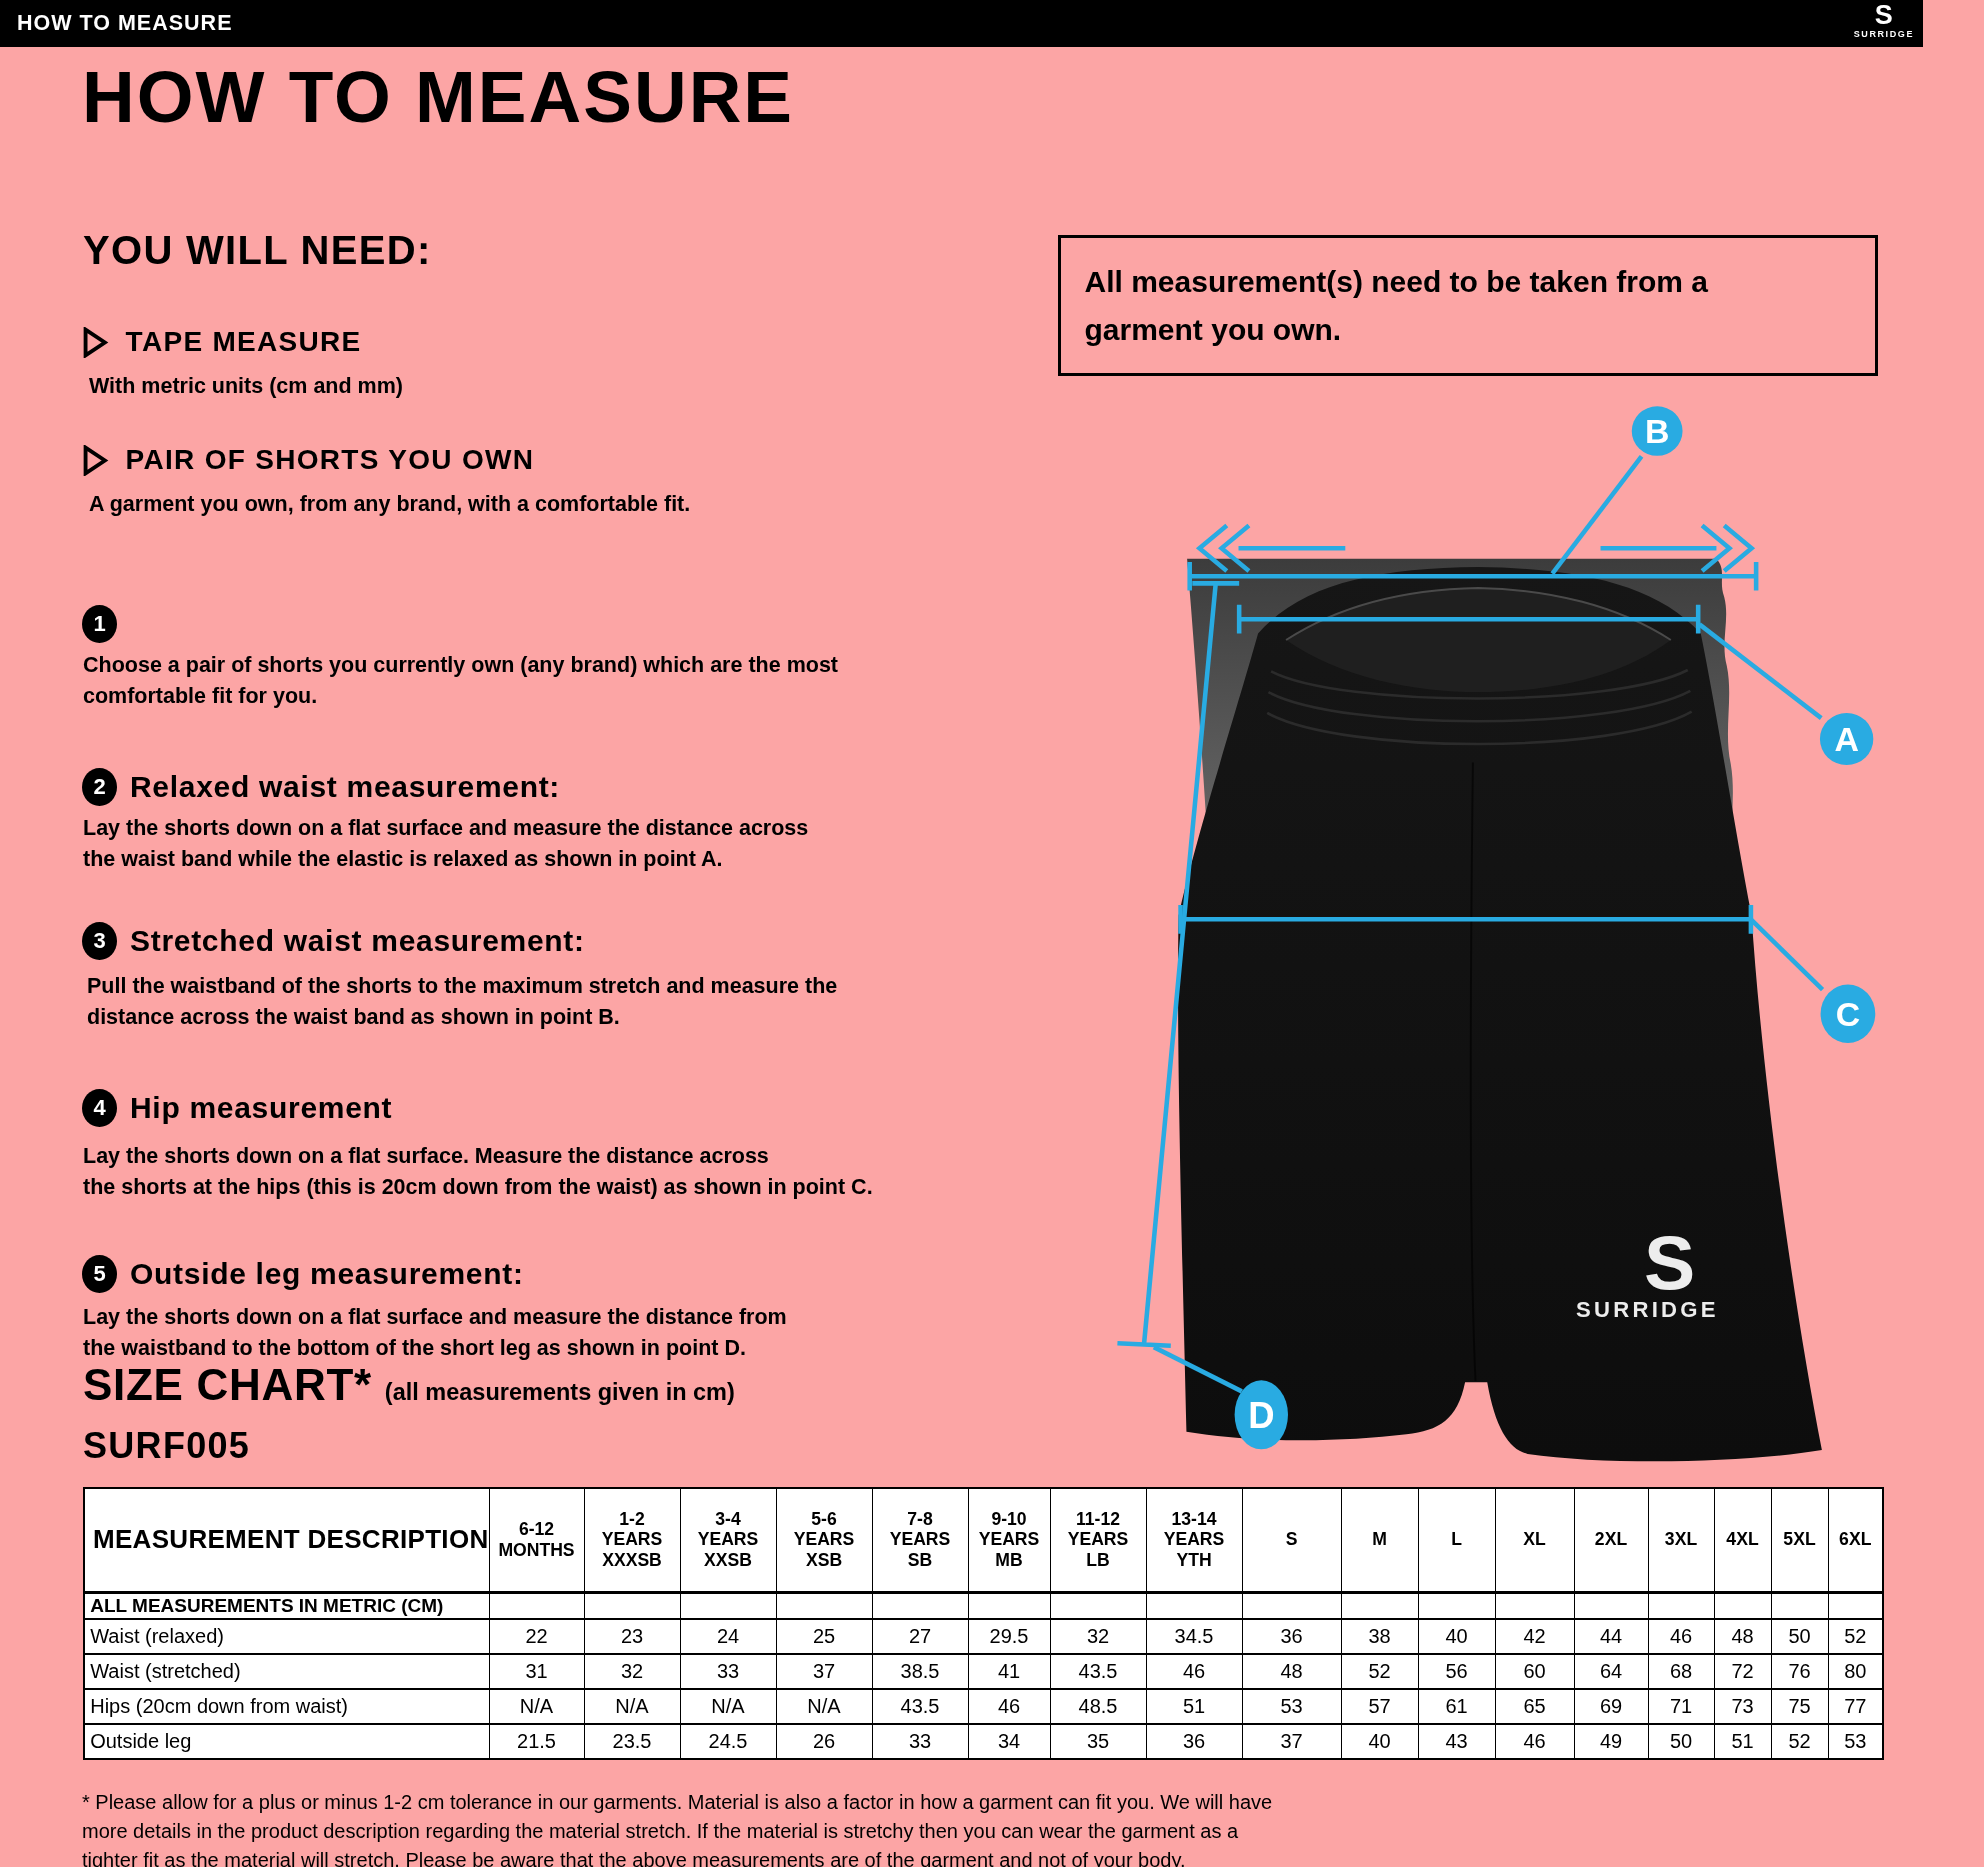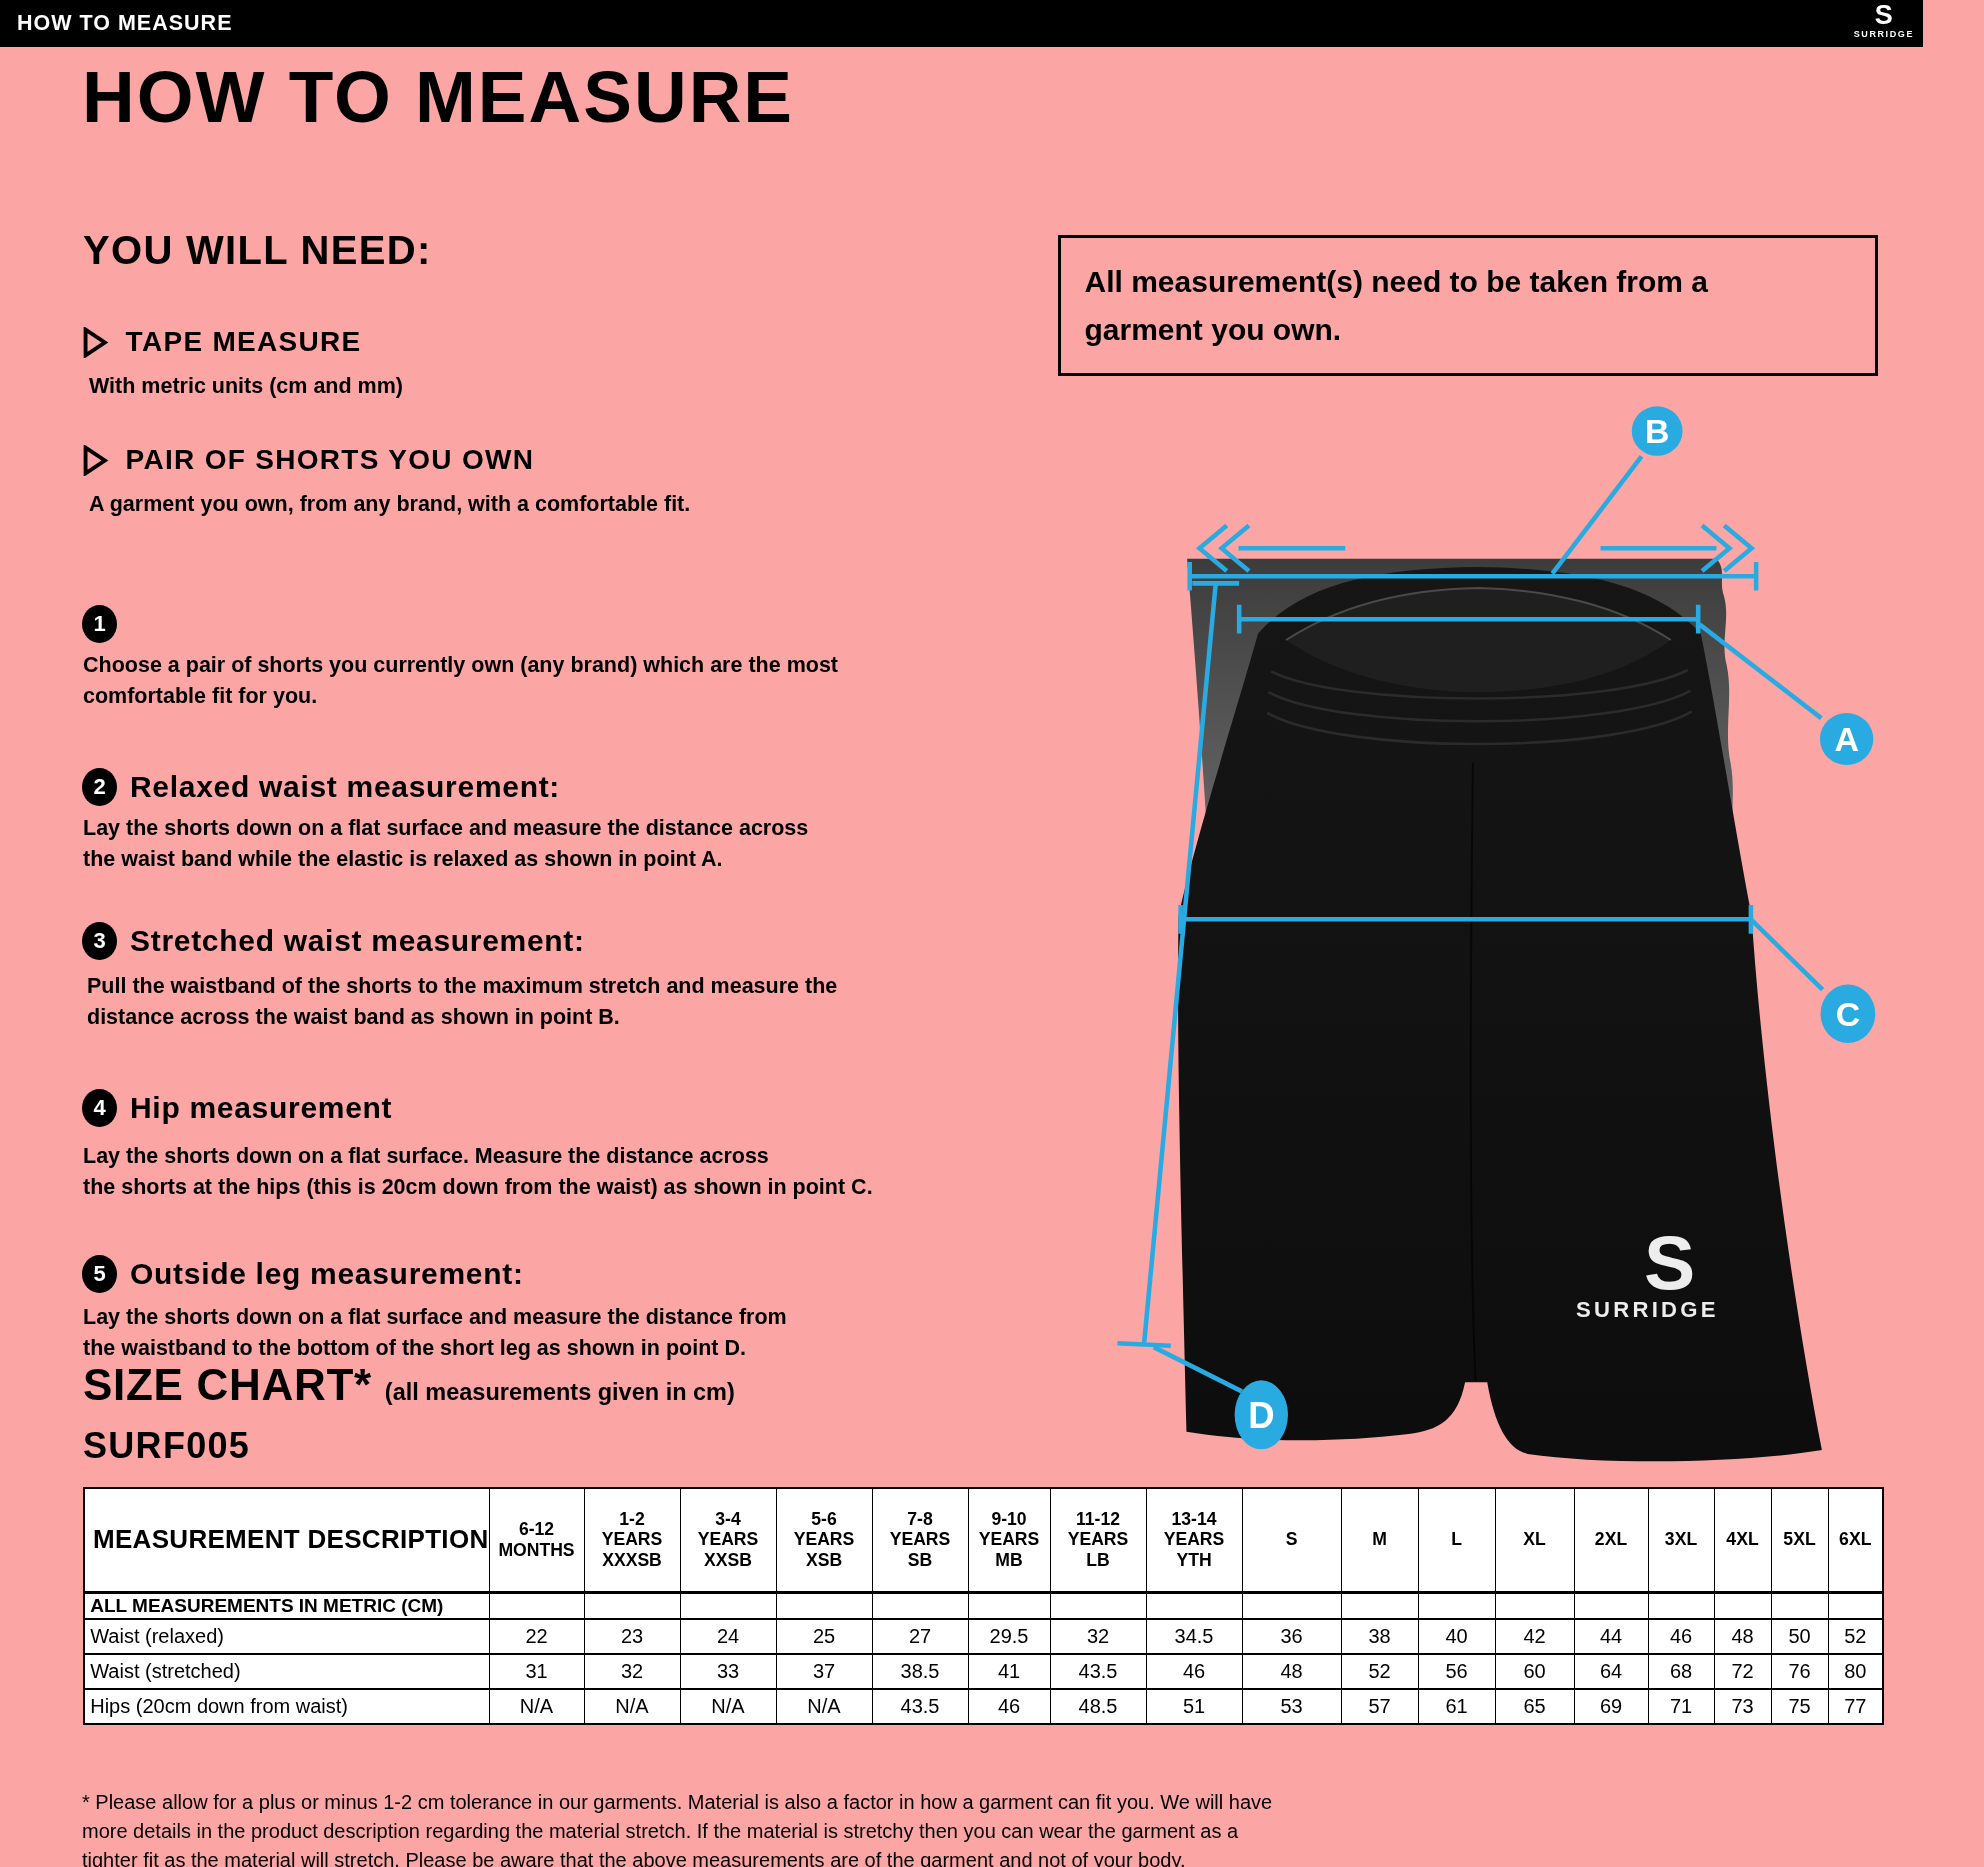--- a/index.html
+++ b/index.html
@@ -286,20 +286,40 @@
           <td>53</td>
           <td>57</td>
           <td>61</td>
           <td>65</td>
           <td>69</td>
           <td>71</td>
           <td>73</td>
           <td>75</td>
           <td>77</td>
         </tr>
+        <tr class="data">
+          <td class="rowlabel">Outside leg</td>
+          <td>21.5</td>
+          <td>23.5</td>
+          <td>24.5</td>
+          <td>26</td>
+          <td>33</td>
+          <td>34</td>
+          <td>35</td>
+          <td>36</td>
+          <td>37</td>
+          <td>40</td>
+          <td>43</td>
+          <td>46</td>
+          <td>49</td>
+          <td>50</td>
+          <td>51</td>
+          <td>52</td>
+          <td>53</td>
+        </tr>
       </tbody>
   </table>
 
   <p class="footnote">* Please allow for a plus or minus 1-2 cm tolerance in our garments. Material is also a factor in how a garment can fit you. We will have
 more details in the product description regarding the material stretch.  If the material is stretchy then you can wear the garment as a
 tighter fit as the material will stretch.  Please be aware that the above measurements are of the garment and not of your body.</p>
 
   <svg class="diagram" width="877" height="1179" viewBox="1700 560 1347 1810">
     <defs>
       <linearGradient id="grayGrad" x1="0" y1="0" x2="0" y2="1">

